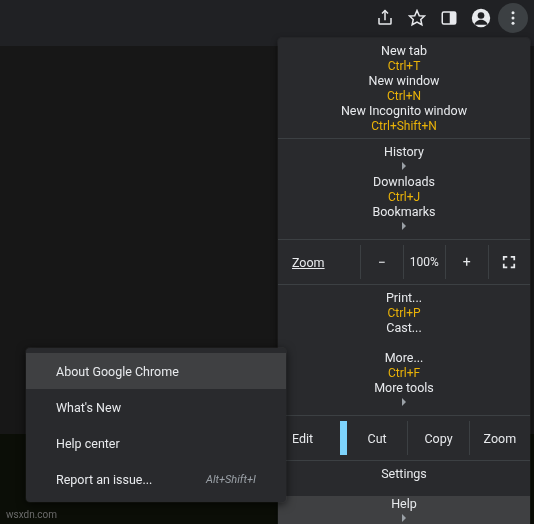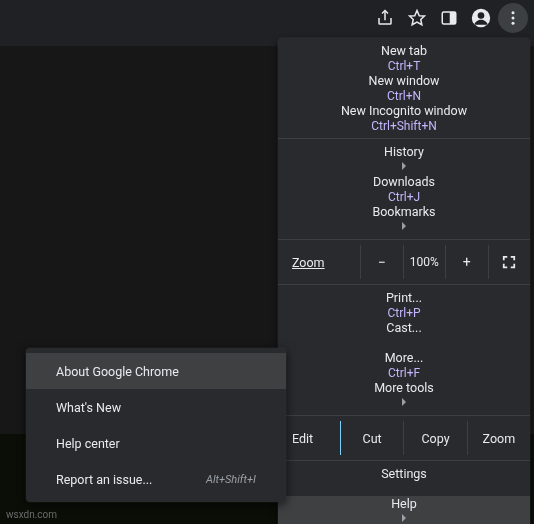--- a/index.html
+++ b/index.html
@@ -18,35 +18,35 @@
   .content-bg::before { content: ""; position: absolute; top: 0; left: 0; right: 0; height: 10px; background: #202124; }
   .bottom-strip { position: absolute; left: 0; right: 0; bottom: 0; height: 90px; background: #0b0e07; }
   .brand-text { position: absolute; bottom: 40px; left: 340px; font-size: 28px; font-weight: 700; letter-spacing: 2px; color: #1a1a1a; text-shadow: 0 0 1px #333; font-family: Arial, sans-serif; }
   .url-watermark { position: absolute; left: 6px; bottom: 4px; font-size: 10px; color: #6b6b6b; }
 
   
   .menu { position: absolute; top: 38px; right: 4px; width: 252px; background: #292a2d; box-shadow: 0 2px 6px rgba(0,0,0,0.6), 0 0 0 1px rgba(255,255,255,0.05); border-radius: 4px; padding: 5px 0; }
   .menu .row { display: flex; align-items: center; height: 30px; padding: 0 14px; justify-content: space-between; color: #e8eaed; font-size: 12.5px; flex-direction: column; }
   .menu .row.highlight { background: #3f4042; }
   .menu .row .label {}
-  .menu .row .shortcut { color: #c4b5fd; font-size: 12px; }
+  .menu .row .shortcut { color: #eab308; font-size: 12px; }
   .menu .row .chev { color: #9aa0a6; }
   .menu hr { border: none; border-top: 1px solid #3c4043; margin: 5px 0; }
 
   .zoom-row { display: flex; align-items: center; height: 34px; padding-left: 14px; color: #e8eaed; font-size: 12.5px; }
   .zoom-row .zlabel { flex: 0 0 68px; text-decoration: underline; }
   .zoom-row .zseg { flex: 1; display: flex; align-items: stretch; height: 100%; border-left: 1px solid #3c4043; }
   .zoom-row .zbtn { flex: 1; display: flex; align-items: center; justify-content: center; border-right: 1px solid #3c4043; font-size: 14px; }
   .zoom-row .zbtn:last-child { border-right: none; }
   .zoom-row .zval { font-size: 12px; }
   .zoom-row svg { width: 14px; height: 14px; stroke: #e8eaed; fill: none; stroke-width: 2; }
 
   .edit-row { display: flex; align-items: center; height: 34px; padding-left: 14px; font-size: 12.5px; }
   .edit-row .elabel { flex: 0 0 48px; }
-  .edit-row .eseg { flex: 1; display: flex; height: 100%; border-left: 1px solid #7dd3fc; }
+  .edit-row .eseg { flex: 1; display: flex; height: 100%; border-left: 7px solid #7dd3fc; }
   .edit-row .ebtn { flex: 1; display: flex; align-items: center; justify-content: center; border-right: 1px solid #3c4043; font-size: 12.5px; }
   .edit-row .ebtn:last-child { border-right: none; }
 
   
   .submenu { position: absolute; top: 348px; left: 26px; width: 260px; background: #292a2d; box-shadow: 0 2px 10px rgba(0,0,0,0.7), 0 0 0 1px rgba(255,255,255,0.05); border-radius: 4px; padding: 5px 0; }
   .submenu .row { display: flex; align-items: center; height: 36px; padding: 0 30px; justify-content: space-between; font-size: 12.5px; text-align: right; }
   .submenu .row.highlight { background: #3f4042; }
   .submenu .row .shortcut { color: #9aa0a6; font-size: 11px; font-style: italic; }
 
   .chev svg { width: 10px; height: 10px; }

